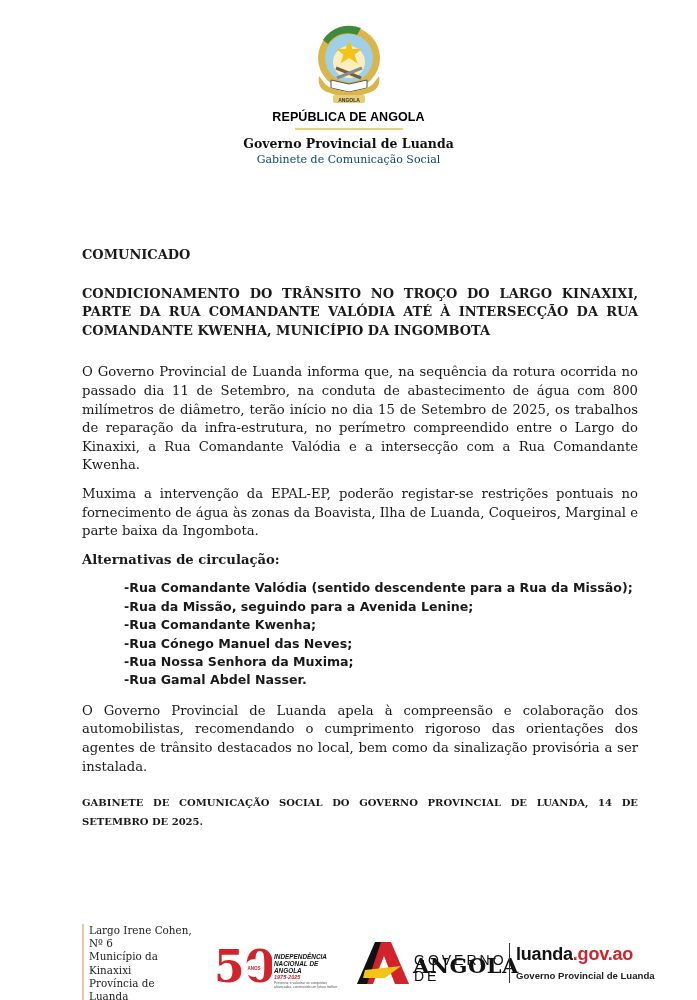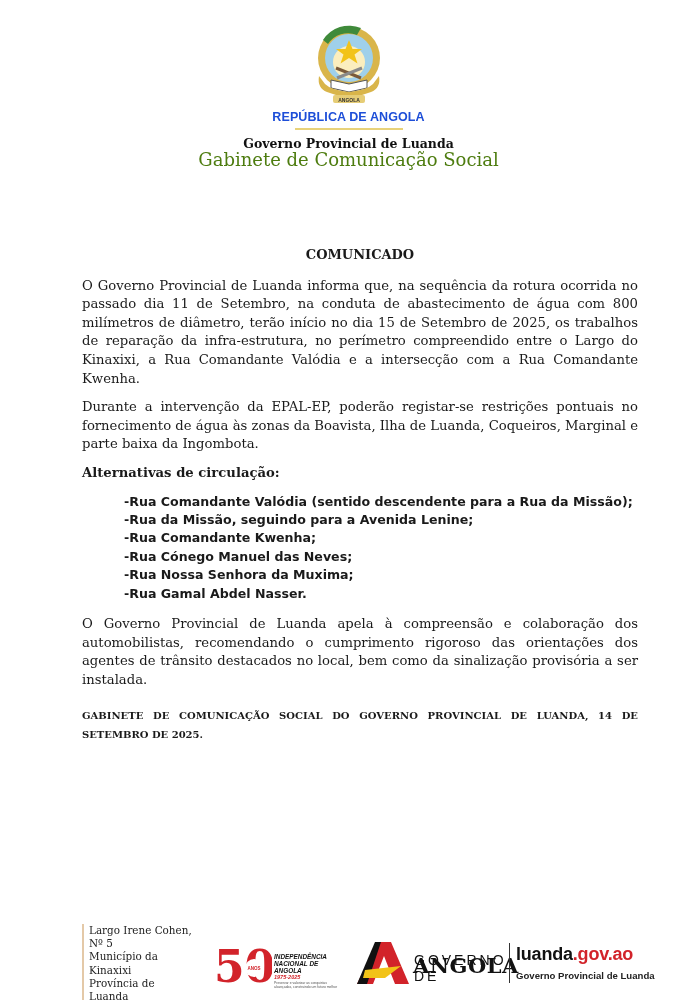--- a/index.html
+++ b/index.html
@@ -1,27 +1,27 @@
 <!DOCTYPE html>
 <html><head>
   <meta charset="utf-8">
   <style>
     * { box-sizing: border-box; margin: 0; padding: 0; }
     html, body { width: 697px; height: 1000px; background: #ffffff; overflow: hidden; }
     body { position: relative; font-family: "DejaVu Serif", serif; color: #1a1a1a; }
 
     .header { position: absolute; top: 22px; left: 0; width: 697px; text-align: center; }
     .emblem { display: block; margin: 0 auto; width: 80px; height: 86px; }
-    .republic { font-family: "Liberation Sans", sans-serif; font-weight: bold; font-size: 12.5px; color: #1d4ed8; letter-spacing: 0.1px; margin-top: 2px; }
+    .republic { font-family: "Liberation Sans", sans-serif; font-weight: bold; font-size: 12.5px; color: #000000; letter-spacing: 0.1px; margin-top: 2px; }
     .gold-rule { width: 108px; height: 2px; background: #e8d27a; margin: 4px auto 6px; }
     .gov-name { font-family: "DejaVu Serif", serif; font-weight: bold; font-size: 12.5px; color: #111; line-height: 16px; }
-    .gab-name { font-family: "DejaVu Serif", serif; font-size: 18px; color: #4d7c0f; line-height: 16px; }
+    .gab-name { font-family: "DejaVu Serif", serif; font-size: 11px; color: #0c4a6e; line-height: 16px; }
 
     .doc { position: absolute; left: 82px; top: 246px; width: 556px; font-size: 13.2px; line-height: 18.6px; }
-    .comunicado { text-align: center; font-weight: bold; font-size: 13px; margin-bottom: 12px; }
+    .comunicado { font-weight: bold; font-size: 13px; margin-bottom: 20px; }
     .subject { font-weight: bold; text-align: justify; font-size: 13px; line-height: 18.6px; margin-bottom: 23px; text-align-last: left; }
     .para { text-align: justify; margin-bottom: 10px; }
     .alt-title { font-weight: bold; margin-bottom: 10px; }
     .alt-list { list-style: none; margin-left: 42px; margin-bottom: 12px; font-weight: bold; font-family: "DejaVu Sans", sans-serif; font-size: 12.6px; line-height: 18.4px; }
     .signature { font-weight: bold; text-align: justify; font-size: 10px; margin-top: 18px; }
 
     .footer { position: absolute; left: 0; top: 920px; width: 697px; height: 80px; }
     .address { position: absolute; left: 82px; top: 4px; border-left: 2px solid #e4c9a8; padding-left: 5px; font-size: 10.4px; line-height: 13.2px; color: #222; width: 110px; }
     .indep { position: absolute; left: 214px; top: 20px; width: 130px; height: 48px; }
     .indep-text { position: absolute; left: 60px; top: 13px; font-family: "Liberation Sans", sans-serif; font-style: italic; font-weight: bold; font-size: 6.4px; color: #111; line-height: 7px; }
@@ -53,39 +53,40 @@
     <text x="40" y="79.5" font-size="5" text-anchor="middle" font-family="Liberation Sans, sans-serif" font-weight="bold" fill="#333">ANGOLA</text>
   </svg>
   <div class="republic">REPÚBLICA DE ANGOLA</div>
   <div class="gold-rule"></div>
   <div class="gov-name">Governo Provincial de Luanda</div>
   <div class="gab-name">Gabinete de Comunicação Social</div>
 </div>
 
 <div class="doc">
   <div class="comunicado">COMUNICADO</div>
+  <div class="subject">CONDICIONAMENTO DO TRÂNSITO NO TROÇO DO LARGO KINAXIXI, PARTE DA RUA COMANDANTE VALÓDIA ATÉ À INTERSECÇÃO DA RUA COMANDANTE KWENHA, MUNICÍPIO DA INGOMBOTA</div>
   <p class="para">O Governo Provincial de Luanda informa que, na sequência da rotura ocorrida no passado dia 11 de Setembro, na conduta de abastecimento de água com 800 milímetros de diâmetro, terão início no  dia 15 de Setembro de 2025, os trabalhos de reparação da infra-estrutura, no perímetro compreendido entre o Largo do Kinaxixi, a Rua Comandante Valódia e a intersecção com a Rua Comandante Kwenha.</p>
-  <p class="para">Durante a intervenção da EPAL-EP, poderão registar-se restrições pontuais no fornecimento de água às zonas da Boavista, Ilha de Luanda, Coqueiros, Marginal e parte baixa da Ingombota.</p>
+  <p class="para">Muxima a intervenção da EPAL-EP, poderão registar-se restrições pontuais no fornecimento de água às zonas da Boavista, Ilha de Luanda, Coqueiros, Marginal e parte baixa da Ingombota.</p>
   <div class="alt-title">Alternativas de circulação:</div>
   <ul class="alt-list">
     <li>-Rua Comandante Valódia (sentido descendente para a Rua da Missão);</li>
     <li>-Rua da Missão, seguindo para a Avenida Lenine;</li>
     <li>-Rua Comandante Kwenha;</li>
     <li>-Rua Cónego Manuel das Neves;</li>
     <li>-Rua Nossa Senhora da Muxima;</li>
     <li>-Rua Gamal Abdel Nasser.</li>
   </ul>
   <p class="para">O Governo Provincial de Luanda apela à compreensão e colaboração dos automobilistas, recomendando o cumprimento rigoroso das orientações dos agentes de trânsito destacados no local, bem como da sinalização provisória a ser instalada.</p>
   <div class="signature">GABINETE DE COMUNICAÇÃO SOCIAL DO GOVERNO PROVINCIAL DE LUANDA, 14 DE SETEMBRO DE 2025.</div>
 </div>
 
 <div class="footer">
   <div class="address">
     <div>Largo Irene Cohen,</div>
-    <div>Nº 5</div>
+    <div>Nº 6</div>
     <div>Município da</div>
     <div>Kinaxixi</div>
     <div>Província de Luanda</div>
   </div>
 
   <div class="indep">
     <svg width="58" height="48" viewBox="0 0 58 48">
       <text x="0" y="42" font-size="44" font-family="DejaVu Serif, serif" font-weight="bold" fill="#d2232a">50</text>
       <circle cx="40" cy="28" r="9" fill="#ffffff"></circle>
       <text x="40" y="30" font-size="4.5" text-anchor="middle" font-family="Liberation Sans, sans-serif" font-weight="bold" fill="#d2232a">ANOS</text>

